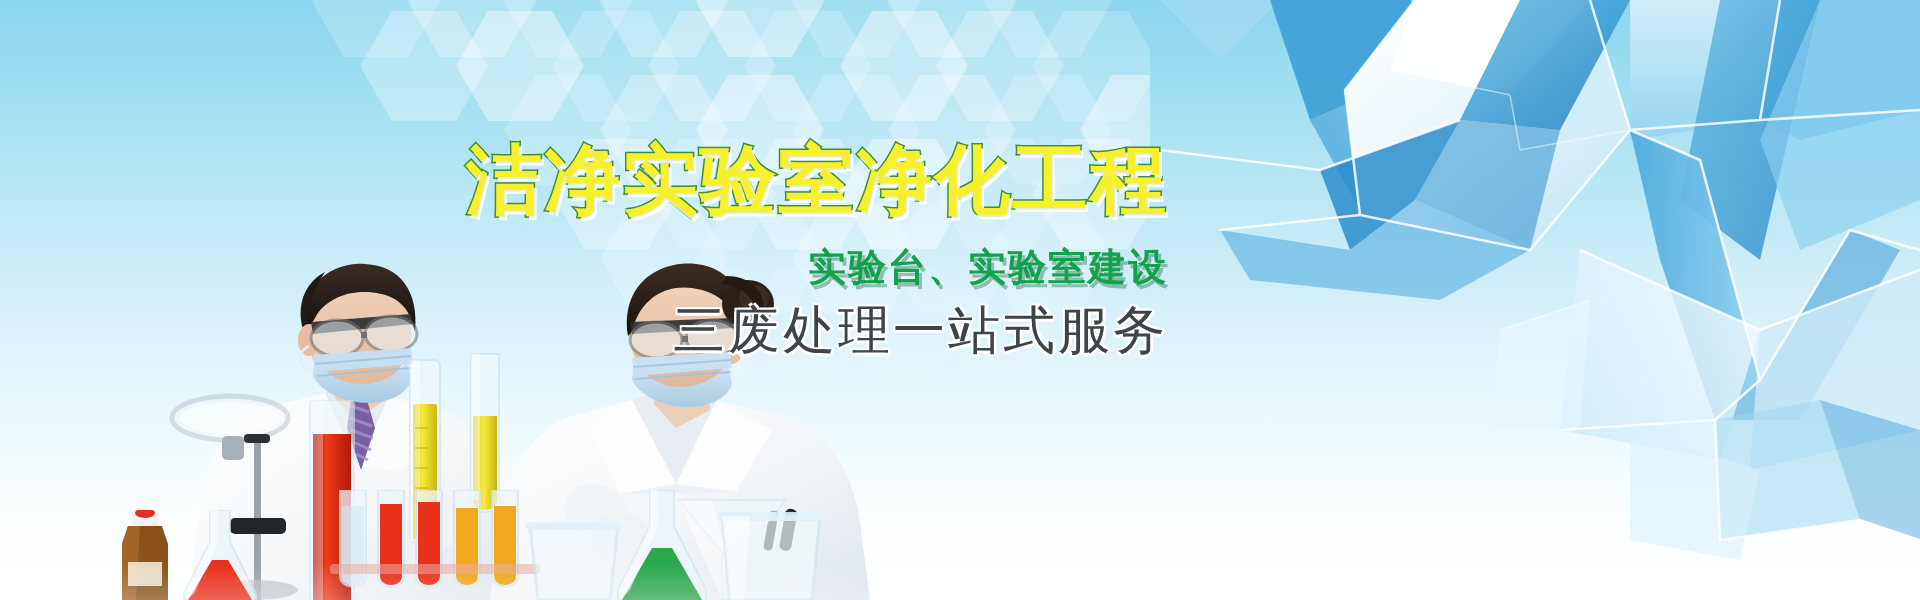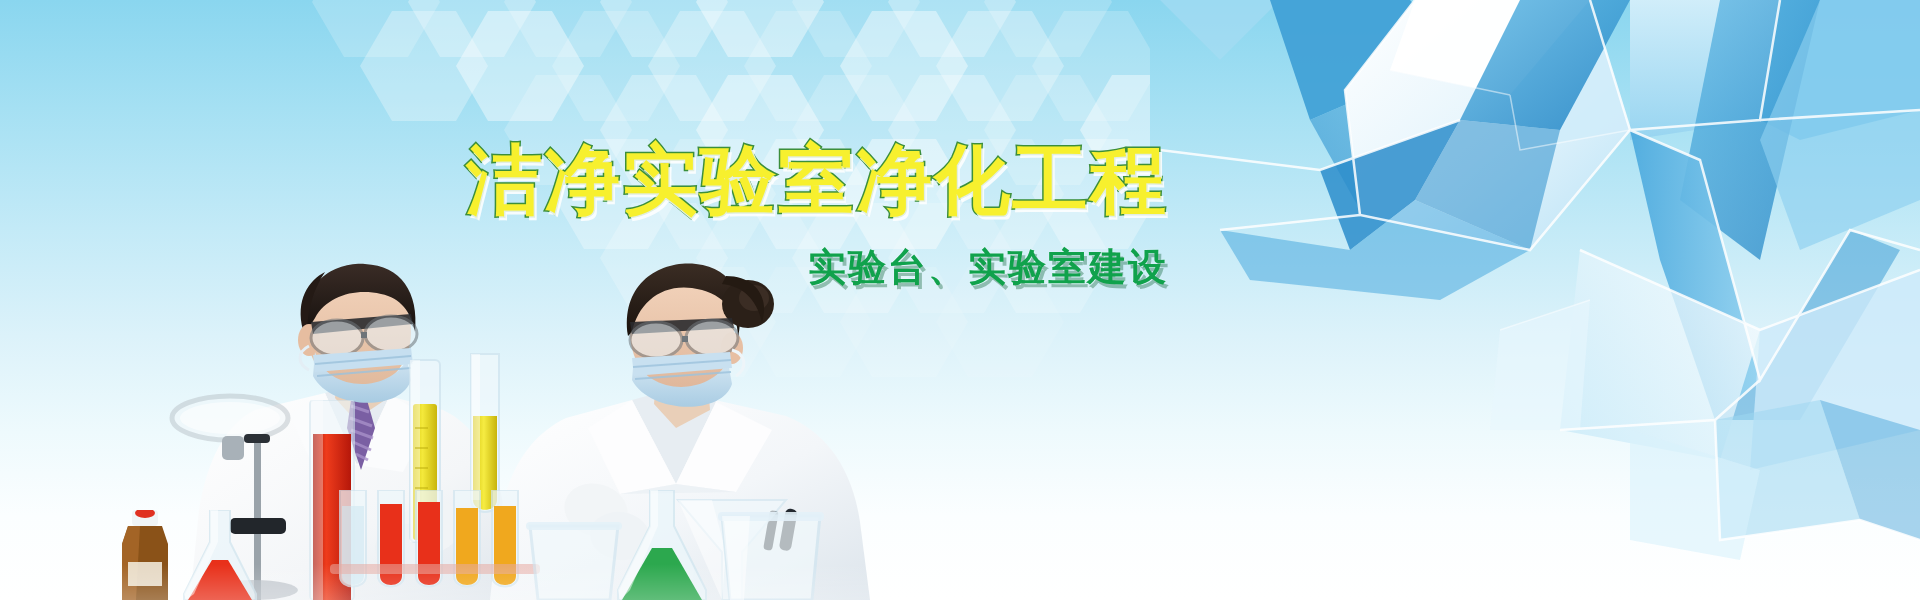--- a/index.html
+++ b/index.html
@@ -447,15 +447,16 @@
       <rect x="2" y="2" width="96" height="8" rx="4" fill="#e3f1f8" opacity=".85"></rect>
     </svg>
 
     <div style="position:absolute;left:0;bottom:0;width:960px;height:36px;
                 background:linear-gradient(180deg,rgba(255,255,255,0) 0%,rgba(255,255,255,.25) 100%);"></div>
   </div>
 
   <div class="textblock">
     <div class="headline">洁净实验室净化工程</div>
     <div class="subline">实验台、实验室建设</div>
+    <div class="tagline">三废处理一站式服务</div>
   </div>
 
 </div>
 
 </body></html>

